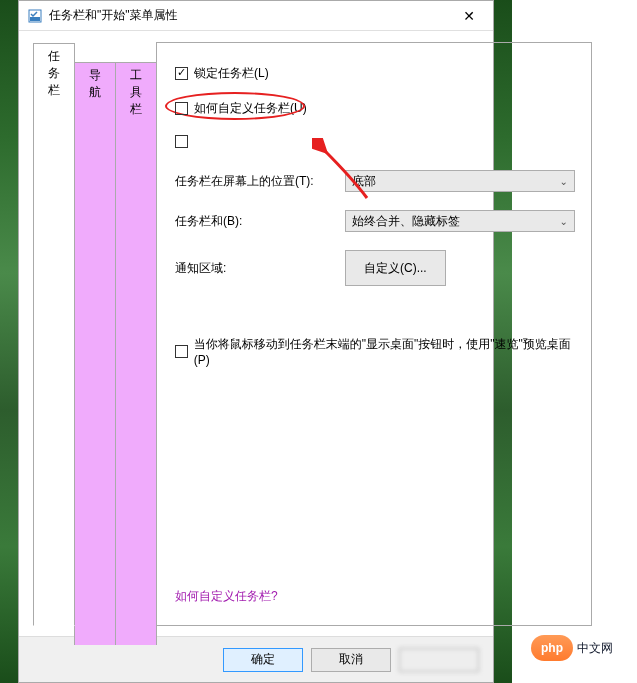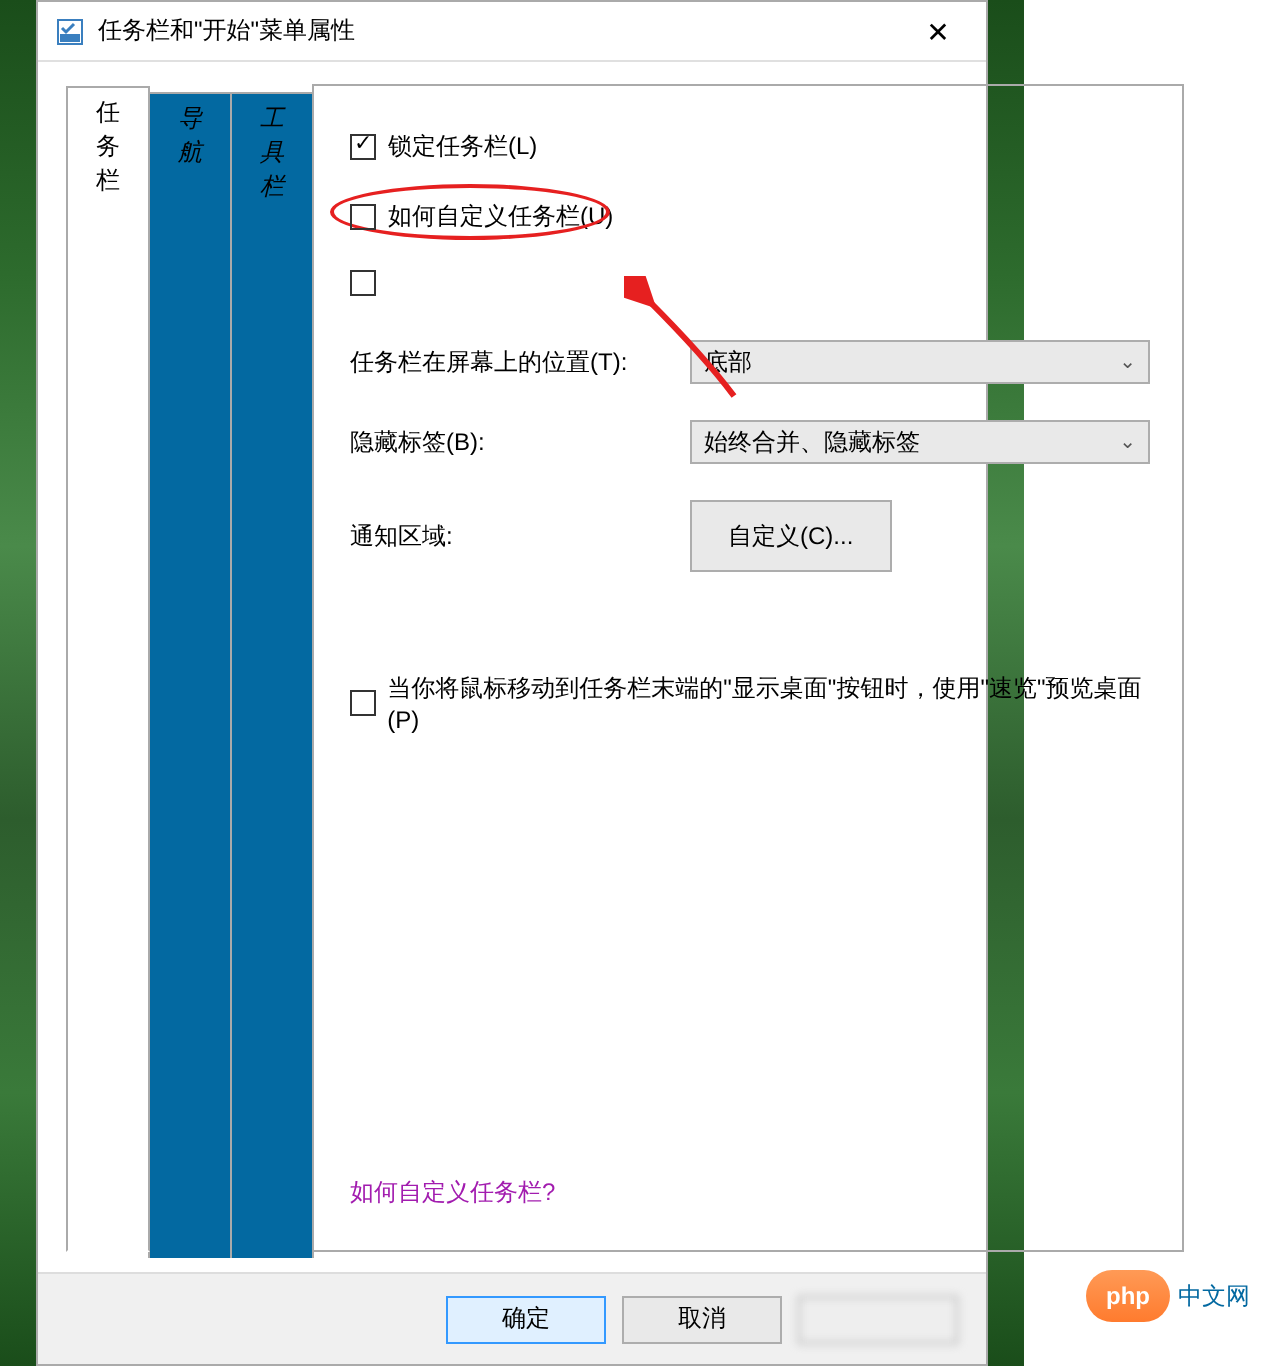--- a/index.html
+++ b/index.html
@@ -66,23 +66,22 @@
       padding: 4px 14px;
       border: 1px solid #aaa;
       border-bottom: none;
       background: #fff;
       margin-right: -1px;
       cursor: pointer;
       font-size: 12px;
       position: relative;
     }
     .tab.inactive {
-      background: #0369a1;
-      top: 3px;
-      font-style: italic;
+      background: #f0abfc;
+      top: 19px;
     }
     .tab.active {
       background: #fff;
       border-bottom: 1px solid #fff;
       z-index: 3;
     }
     .tab-content {
       border: 1px solid #aaa;
       margin-top: -1px;
       flex: 1;
@@ -196,36 +195,36 @@
     }
     .arrow-annotation {
       position: absolute;
       left: 155px;
       top: 95px;
       pointer-events: none;
     }
     .preview-cb-row { margin-top: 32px; margin-bottom: 18px; }
     .watermark {
       position: absolute;
-      right: 12px;
+      right: 24px;
       bottom: 22px;
       display: flex;
       align-items: center;
       gap: 4px;
       justify-content: flex-end;
     }
     .wm-bubble {
       background: linear-gradient(180deg, #ff9a56 0%, #ff7b2e 100%);
       color: #fff;
       font-weight: bold;
       font-size: 12px;
       padding: 6px 10px;
       border-radius: 14px;
     }
-    .wm-text { color: #0369a1; font-size: 12px; }
+    .wm-text { color: #0f172a; font-size: 12px; }
   </style>
 </head>
 <body>
 
 <div class="bg-strip bg-left"></div>
 <div class="bg-strip bg-right"></div>
 
 <div class="dialog">
   <div class="titlebar">
     <span class="titlebar-icon">
@@ -276,21 +275,21 @@
 
       <div class="field-row">
         <span class="field-label">任务栏在屏幕上的位置(T):</span>
         <div class="dropdown">
           <span>底部</span>
           <span class="dropdown-arrow">⌄</span>
         </div>
       </div>
 
       <div class="field-row">
-        <span class="field-label">隐藏标签(B):</span>
+        <span class="field-label">任务栏和(B):</span>
         <div class="dropdown">
           <span>始终合并、隐藏标签</span>
           <span class="dropdown-arrow">⌄</span>
         </div>
       </div>
 
       <div class="field-row">
         <span class="field-label">通知区域:</span>
         <div class="button">
           <span>自定义(C)...</span>

